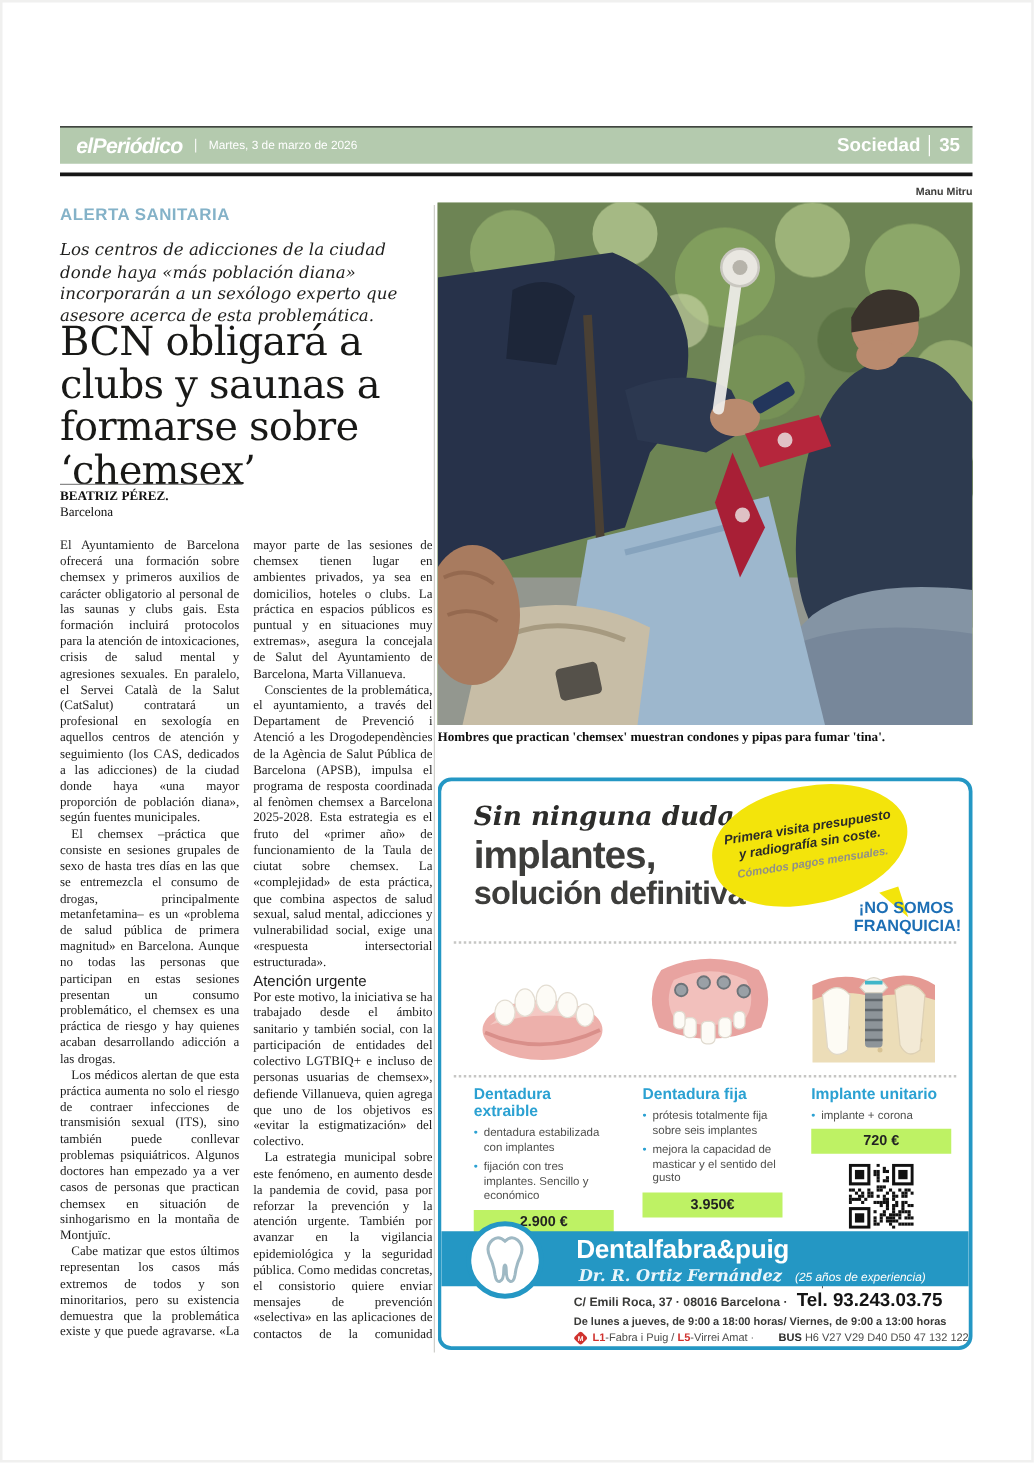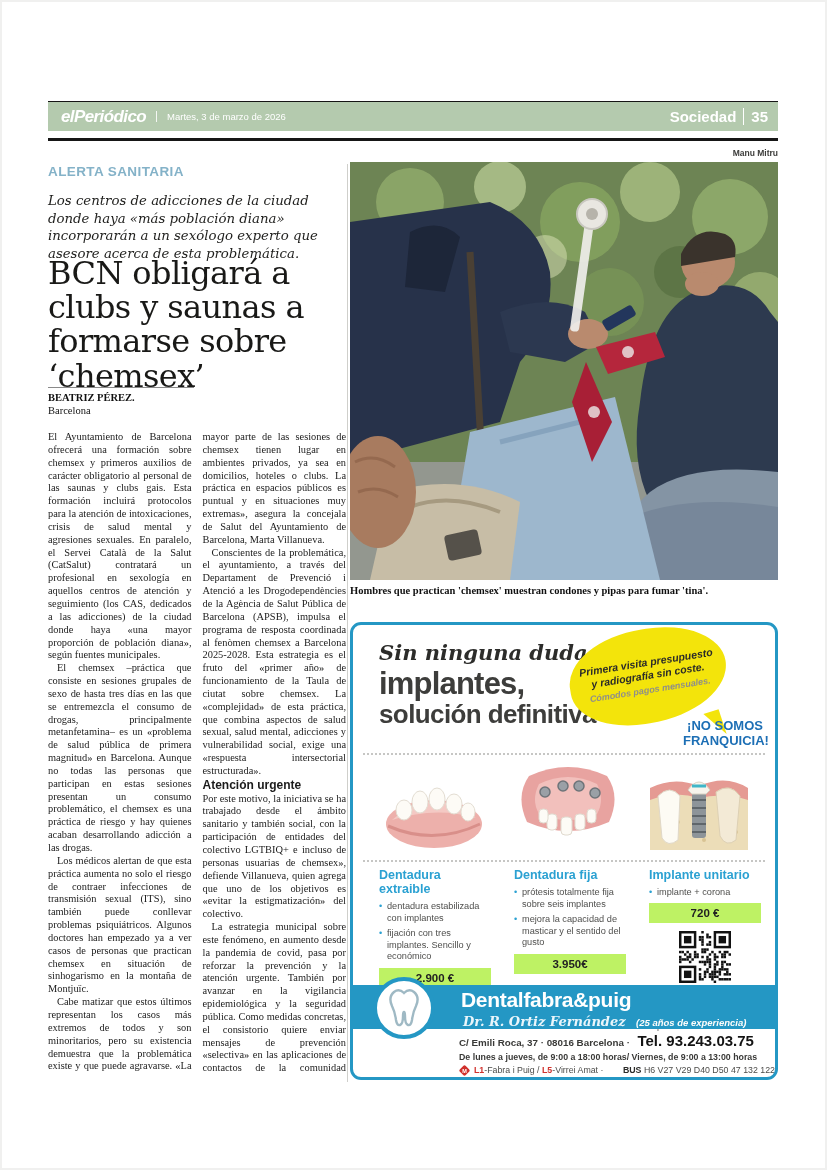--- a/index.html
+++ b/index.html
@@ -28,21 +28,21 @@
     font-size:32px;line-height:1.07;color:#191917;letter-spacing:-.6px;}
   .byline-rule{left:48px;top:387px;width:146px;height:1px;background:#8a8a8a;}
   .byline{left:48px;top:392px;font-family:"Liberation Serif",serif;font-weight:700;font-size:10.5px;color:#111;}
   .byline-loc{left:48px;top:405px;font-family:"Liberation Serif",serif;font-size:10.5px;color:#111;}
   .article-body{left:48px;top:431px;width:298px;height:651px;
     column-count:2;column-gap:11px;
     font-family:"Liberation Serif",serif;font-size:10.4px;line-height:1.235;color:#1b1b1b;
     text-align:justify;overflow:hidden;}
   .article-body p{margin:0;}
   .article-body p.indent{text-indent:9px;}
-  .subhead{font-family:"Liberation Sans",sans-serif;font-weight:700;font-size:12px;margin:4px 0 2px;text-align:left;}
+  .subhead{font-family:"Liberation Sans",sans-serif;font-weight:400;font-size:12px;margin:4px 0 2px;text-align:left;}
   .col-rule{left:347px;top:164px;width:1px;height:918px;background:#cfcfcb;}
 
   
   .photo-credit{left:350px;top:148px;width:428px;text-align:right;font-size:8.5px;font-weight:700;color:#3c3c3a;}
   .photo-frame{left:350px;top:162px;width:428px;height:418px;overflow:hidden;background:#6f8757;}
   .photo-caption{left:350px;top:585px;width:428px;font-family:"Liberation Serif",serif;
     font-weight:700;font-size:10.5px;color:#101010;}
 
   
   .ad{left:350px;top:622px;width:428px;height:458px;border:3px solid #2497c4;border-radius:11px;
@@ -72,21 +72,21 @@
     font-size:11.5px;color:#222;padding:4px 0;}
   .qr-wrap{width:52px;height:52px;margin:8px auto 5px;}
   .follow{font-size:8.8px;}
 
   .clinic-band{left:0;right:0;top:360px;height:44px;background:#2497c4;}
   .logo-circle{left:20px;top:352px;width:62px;height:62px;border-radius:50%;background:#fff;
     border:4px solid #2497c4;box-sizing:border-box;display:flex;align-items:center;justify-content:center;z-index:3;}
   .clinic-name{left:108px;top:363px;font-weight:800;font-size:21px;color:#fff;letter-spacing:-.3px;}
   .clinic-docline{left:110px;top:387px;color:#eaf6fb;white-space:nowrap;}
   .clinic-doctor{font-family:"DejaVu Serif",serif;font-style:italic;font-weight:700;font-size:13px;}
-  .clinic-exp{font-style:italic;font-weight:700;font-size:9.5px;margin-left:6px;color:#fdfdfb;text-align:center;}
+  .clinic-exp{font-style:italic;font-weight:400;font-size:9.5px;margin-left:6px;color:#fdfdfb;text-align:center;}
   .clinic-info{left:106px;top:407px;width:310px;}
   .info-line1{white-space:nowrap;}
   .clinic-address{font-weight:700;font-size:9.8px;color:#3a3a38;}
   .clinic-phone{font-weight:800;font-size:15px;color:#141414;margin-left:3px;margin-top:15px;}
   .clinic-hours{font-weight:700;font-size:8.8px;color:#3a3a38;margin-top:2px;white-space:nowrap;}
   .transit-line{display:flex;align-items:center;gap:4px;margin-top:2.5px;font-size:8.8px;color:#4c4c4a;white-space:nowrap;}
   .metro-red{color:#d0322e;font-weight:800;}
   .bus-label{font-weight:800;color:#2b2b29;padding-left:17px;}
   .icon-box{display:inline-flex;width:11px;height:11px;flex:0 0 auto;}
 </style>

